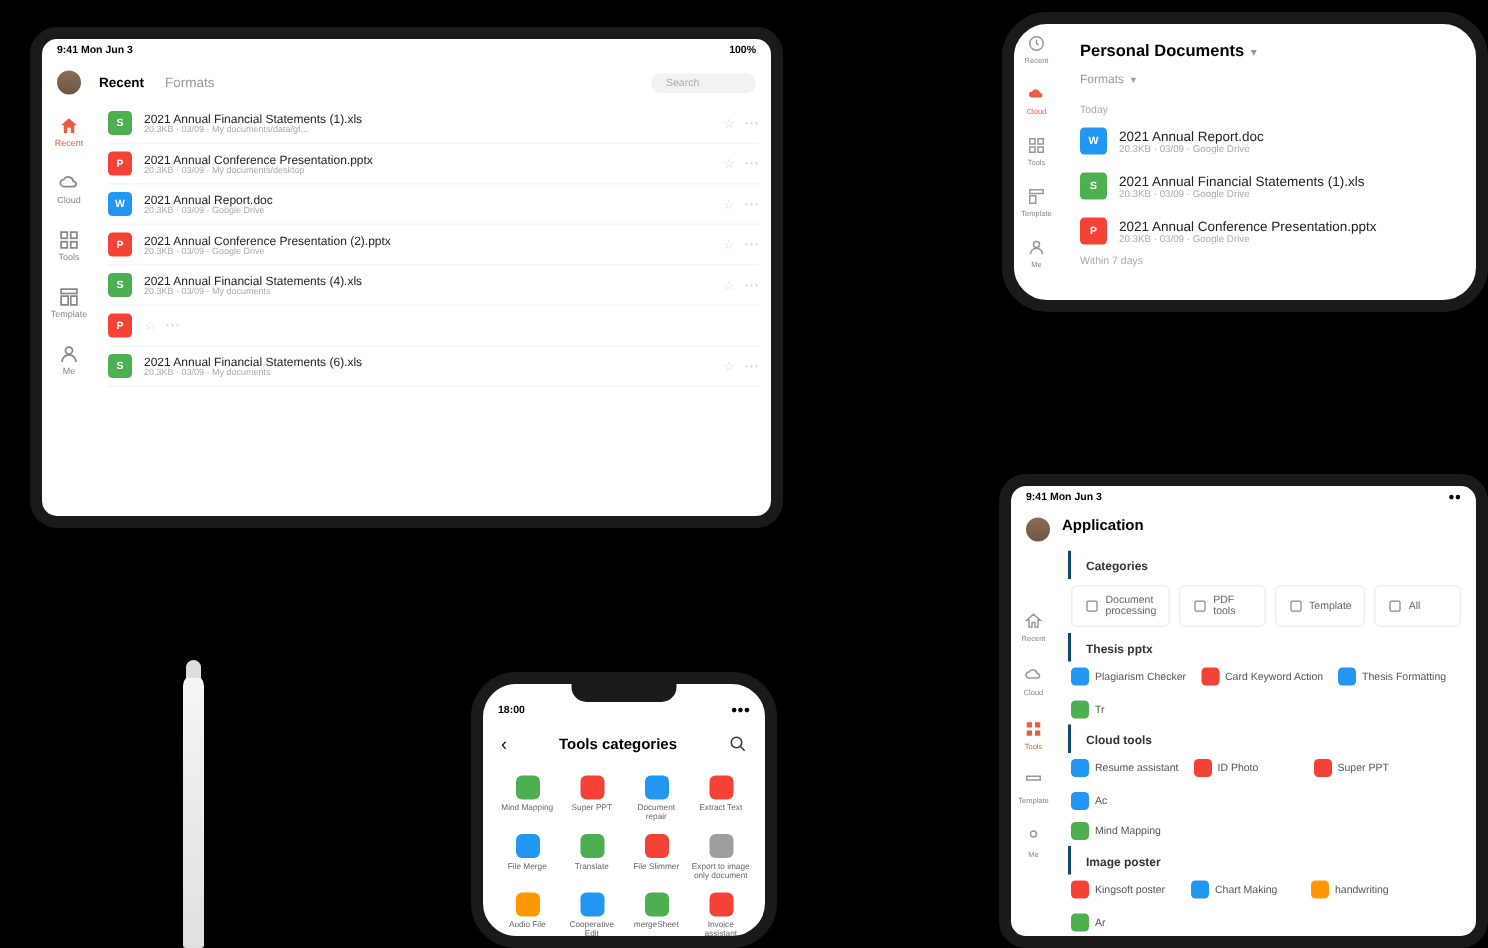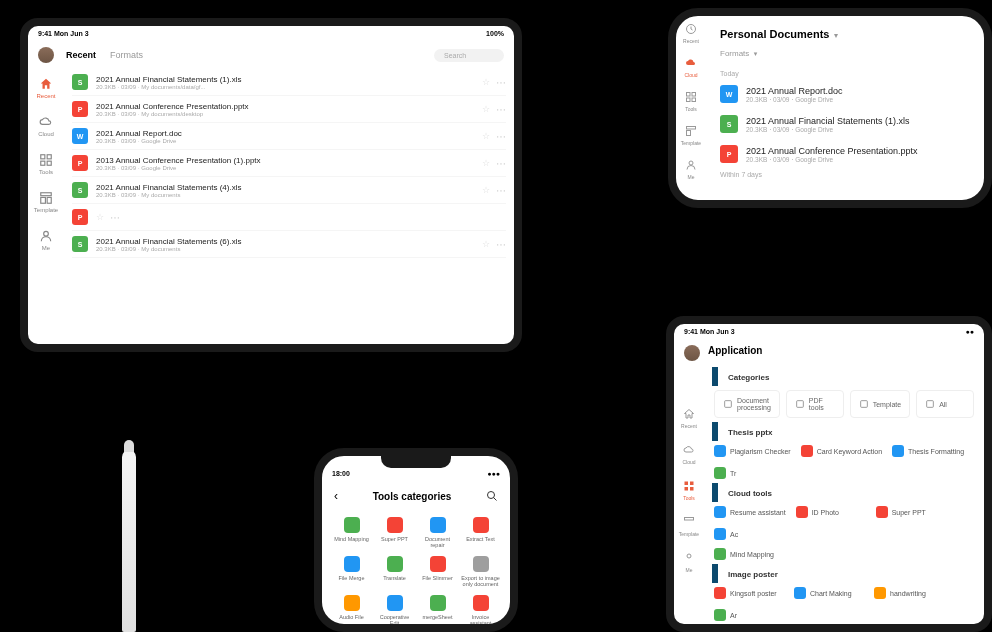--- a/index.html
+++ b/index.html
@@ -43,21 +43,21 @@
 .p1-row .fname{font-size:9px;}
 .p1-row .fmeta{font-size:6.5px;}
 .p2-hdr{display:flex;align-items:center;justify-content:space-between;padding:8px 12px;}
 .p2-title{font-size:10px;font-weight:600;}
 .p2-grid{display:grid;grid-template-columns:repeat(4,1fr);gap:8px 4px;padding:6px 10px;}
 .p2-tool{display:flex;flex-direction:column;align-items:center;gap:3px;}
 .p2-tico{width:16px;height:16px;border-radius:4px;}
 .p2-tname{font-size:5.5px;color:#666;text-align:center;line-height:1.1;}
 .t2-hdr{padding:6px 10px;display:flex;align-items:flex-start;}
 .t2-title{font-size:10px;font-weight:600;margin-left:8px;}
-.t2-sec{font-size:8px;color:#333;padding:6px 10px 4px;border-left:6px solid #0c4a6e;margin-left:8px;font-weight:600;}
+.t2-sec{font-size:8px;color:#333;padding:6px 10px 4px;border-left:2px solid #0c4a6e;margin-left:8px;font-weight:600;}
 .t2-cats{display:flex;gap:6px;padding:4px 10px;}
 .t2-cat{border:1px solid #eee;border-radius:4px;padding:6px 8px;display:flex;align-items:center;gap:4px;font-size:7px;color:#666;flex:1;}
 .t2-cico{width:10px;height:10px;}
 .t2-grid{display:flex;gap:10px;padding:4px 10px;flex-wrap:wrap;}
 .t2-tool{display:flex;align-items:center;gap:4px;min-width:70px;}
 .t2-tico{width:12px;height:12px;border-radius:3px;}
 .t2-tname{font-size:7px;color:#555;}
 .notch{position:absolute;top:0;left:50%;transform:translateX(-50%);width:70px;height:12px;background:#1a1a1a;border-radius:0 0 10px 10px;}
 svg{display:block;}
 </style>
@@ -150,21 +150,21 @@
           <div class="finfo">
             <div class="fname">2021 Annual Report.doc</div>
             <div class="fmeta">20.3KB · 03/09 · Google Drive</div>
           </div>
           <span class="fstar">☆</span>
           <span class="fmore">⋯</span>
         </div>
         <div class="file-row">
           <div class="fico ppt">P</div>
           <div class="finfo">
-            <div class="fname">2013 Annual Conference Presentation (1).pptx</div>
+            <div class="fname">2021 Annual Conference Presentation (2).pptx</div>
             <div class="fmeta">20.3KB · 03/09 · Google Drive</div>
           </div>
           <span class="fstar">☆</span>
           <span class="fmore">⋯</span>
         </div>
         <div class="file-row">
           <div class="fico xls">S</div>
           <div class="finfo">
             <div class="fname">2021 Annual Financial Statements (4).xls</div>
             <div class="fmeta">20.3KB · 03/09 · My documents</div>

